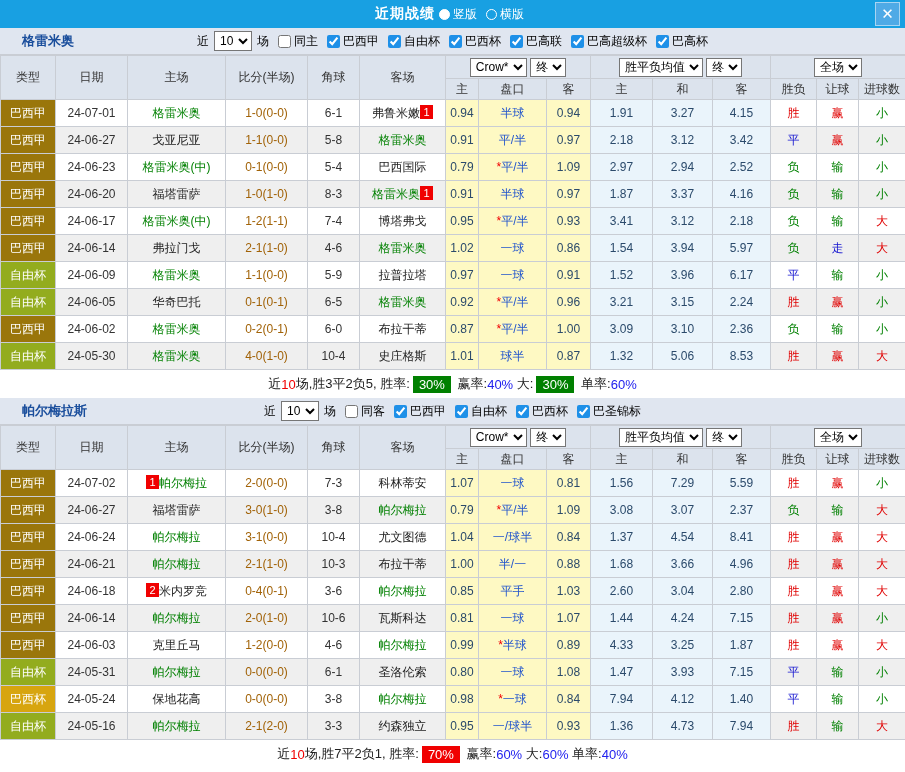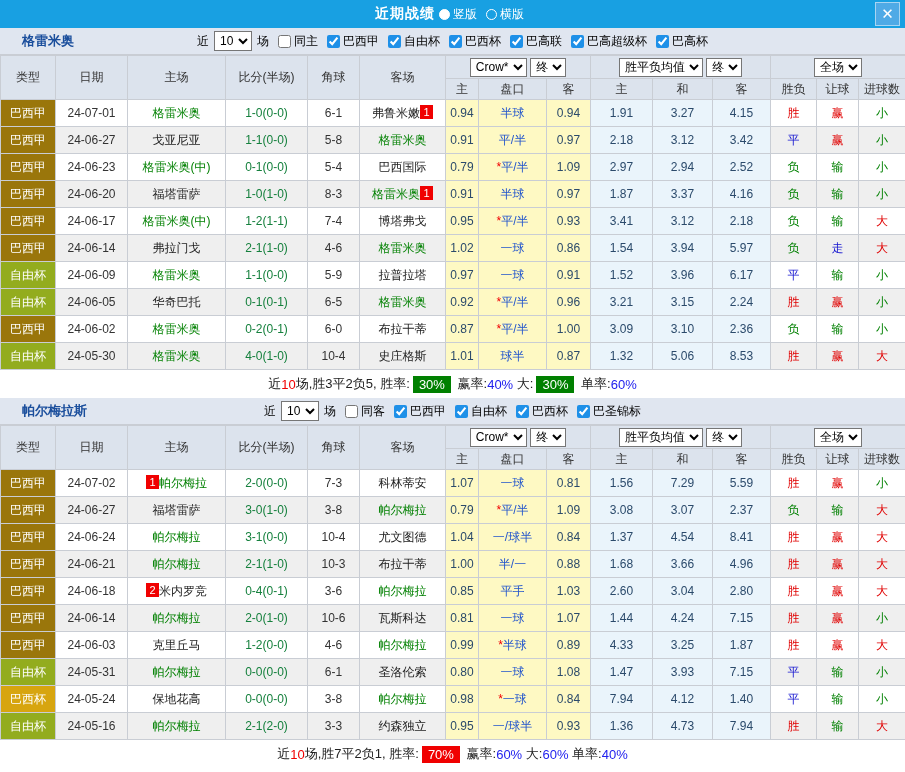--- a/index.html
+++ b/index.html
@@ -49,21 +49,21 @@
   thead select { height:19px; }
   tbody td { height:27px; background:#fff; }
   tbody tr.even td { background:#EFEFEF; }
   td.cream, tbody tr.even td.cream { background:#fef9c3; }
   td.bluebg, tbody tr.even td.bluebg { background:#EAF4FB; }
   td.lg1, tbody tr.even td.lg1 { background:#9A760B; color:#fff; }
   td.lg2, tbody tr.even td.lg2 { background:#93AC1E; color:#fff; }
   td.lg3, tbody tr.even td.lg3 { background:#D7A50F; color:#fff; }
   .t-green { color:#008000; }
   .t-black { color:#222; }
-  .score { color:#15803d; }
+  .score { color:#a16207; }
   .corner { color:#333; }
   .odds { color:#2B4A6B; }
   .ah-line { color:#2255CC; }
   .ah-star { color:#F00000; font-style:normal; }
   .c-r { color:#E00000; }
   .c-b { color:#1515D0; }
   .c-g { color:#008000; }
   .mini-badge {
     display:inline-block; background:#F00000; color:#fff; font-size:11px;
     width:13px; height:14px; line-height:14px; text-align:center; vertical-align:1px;

